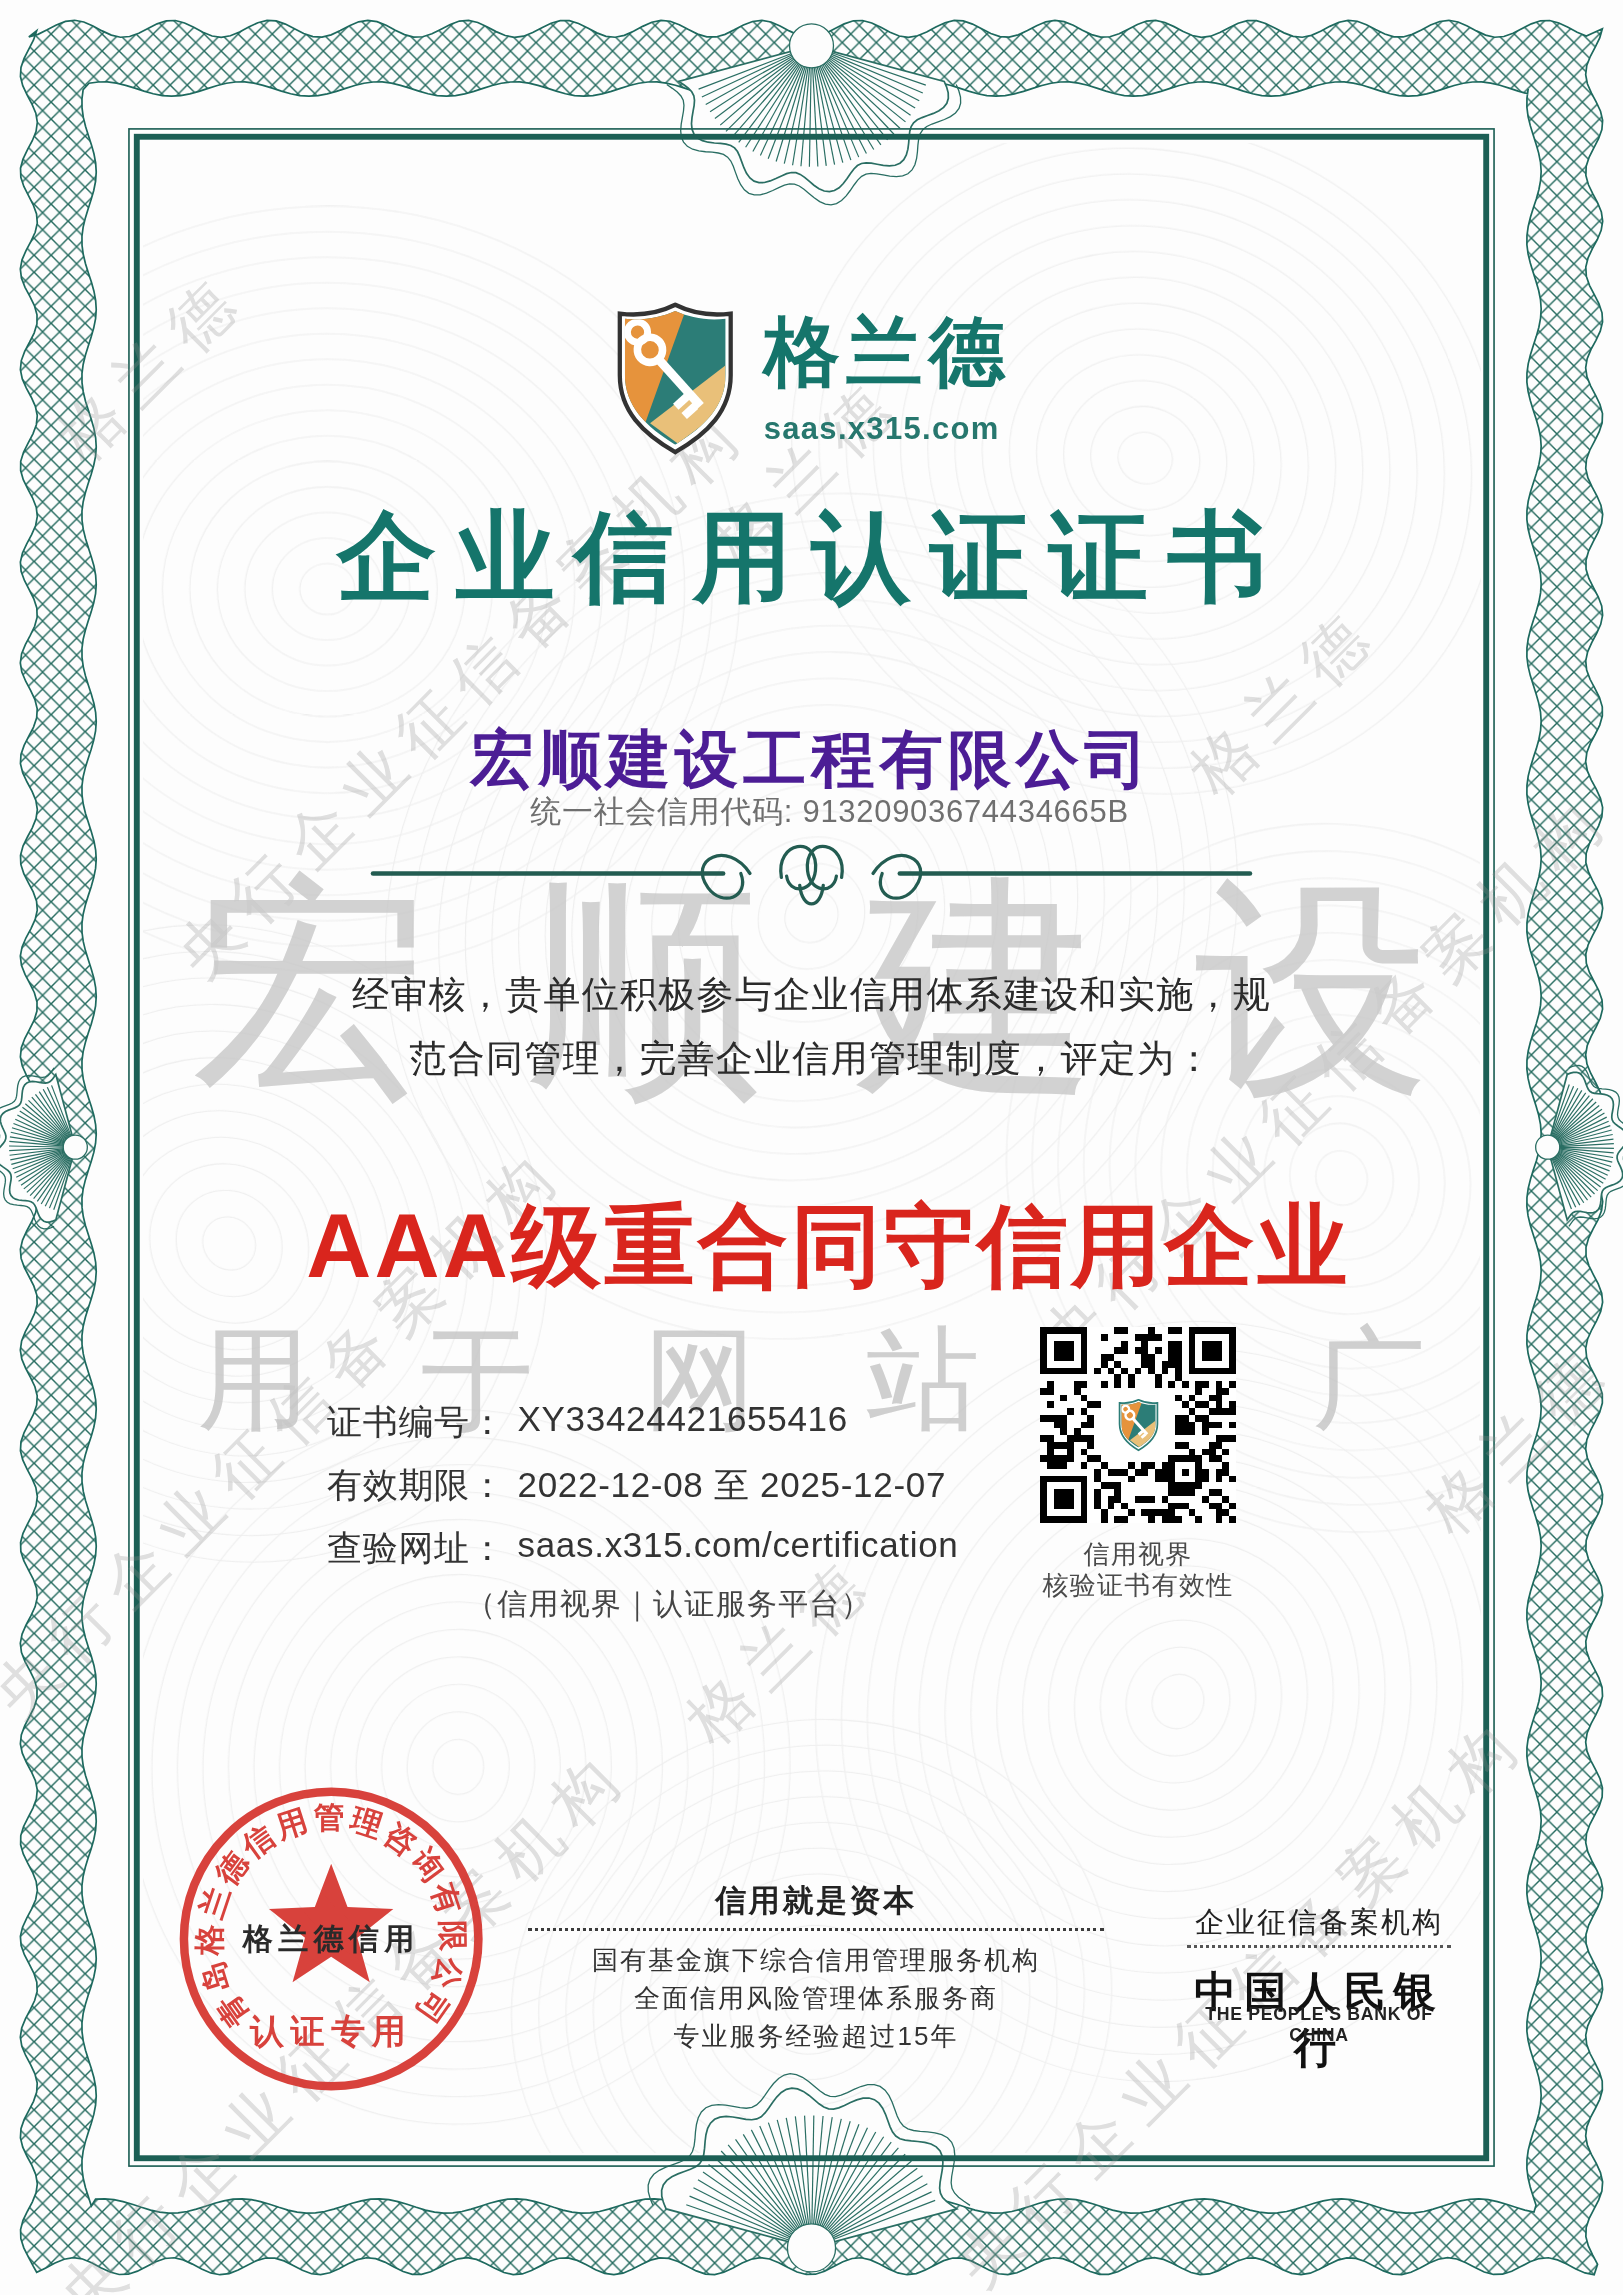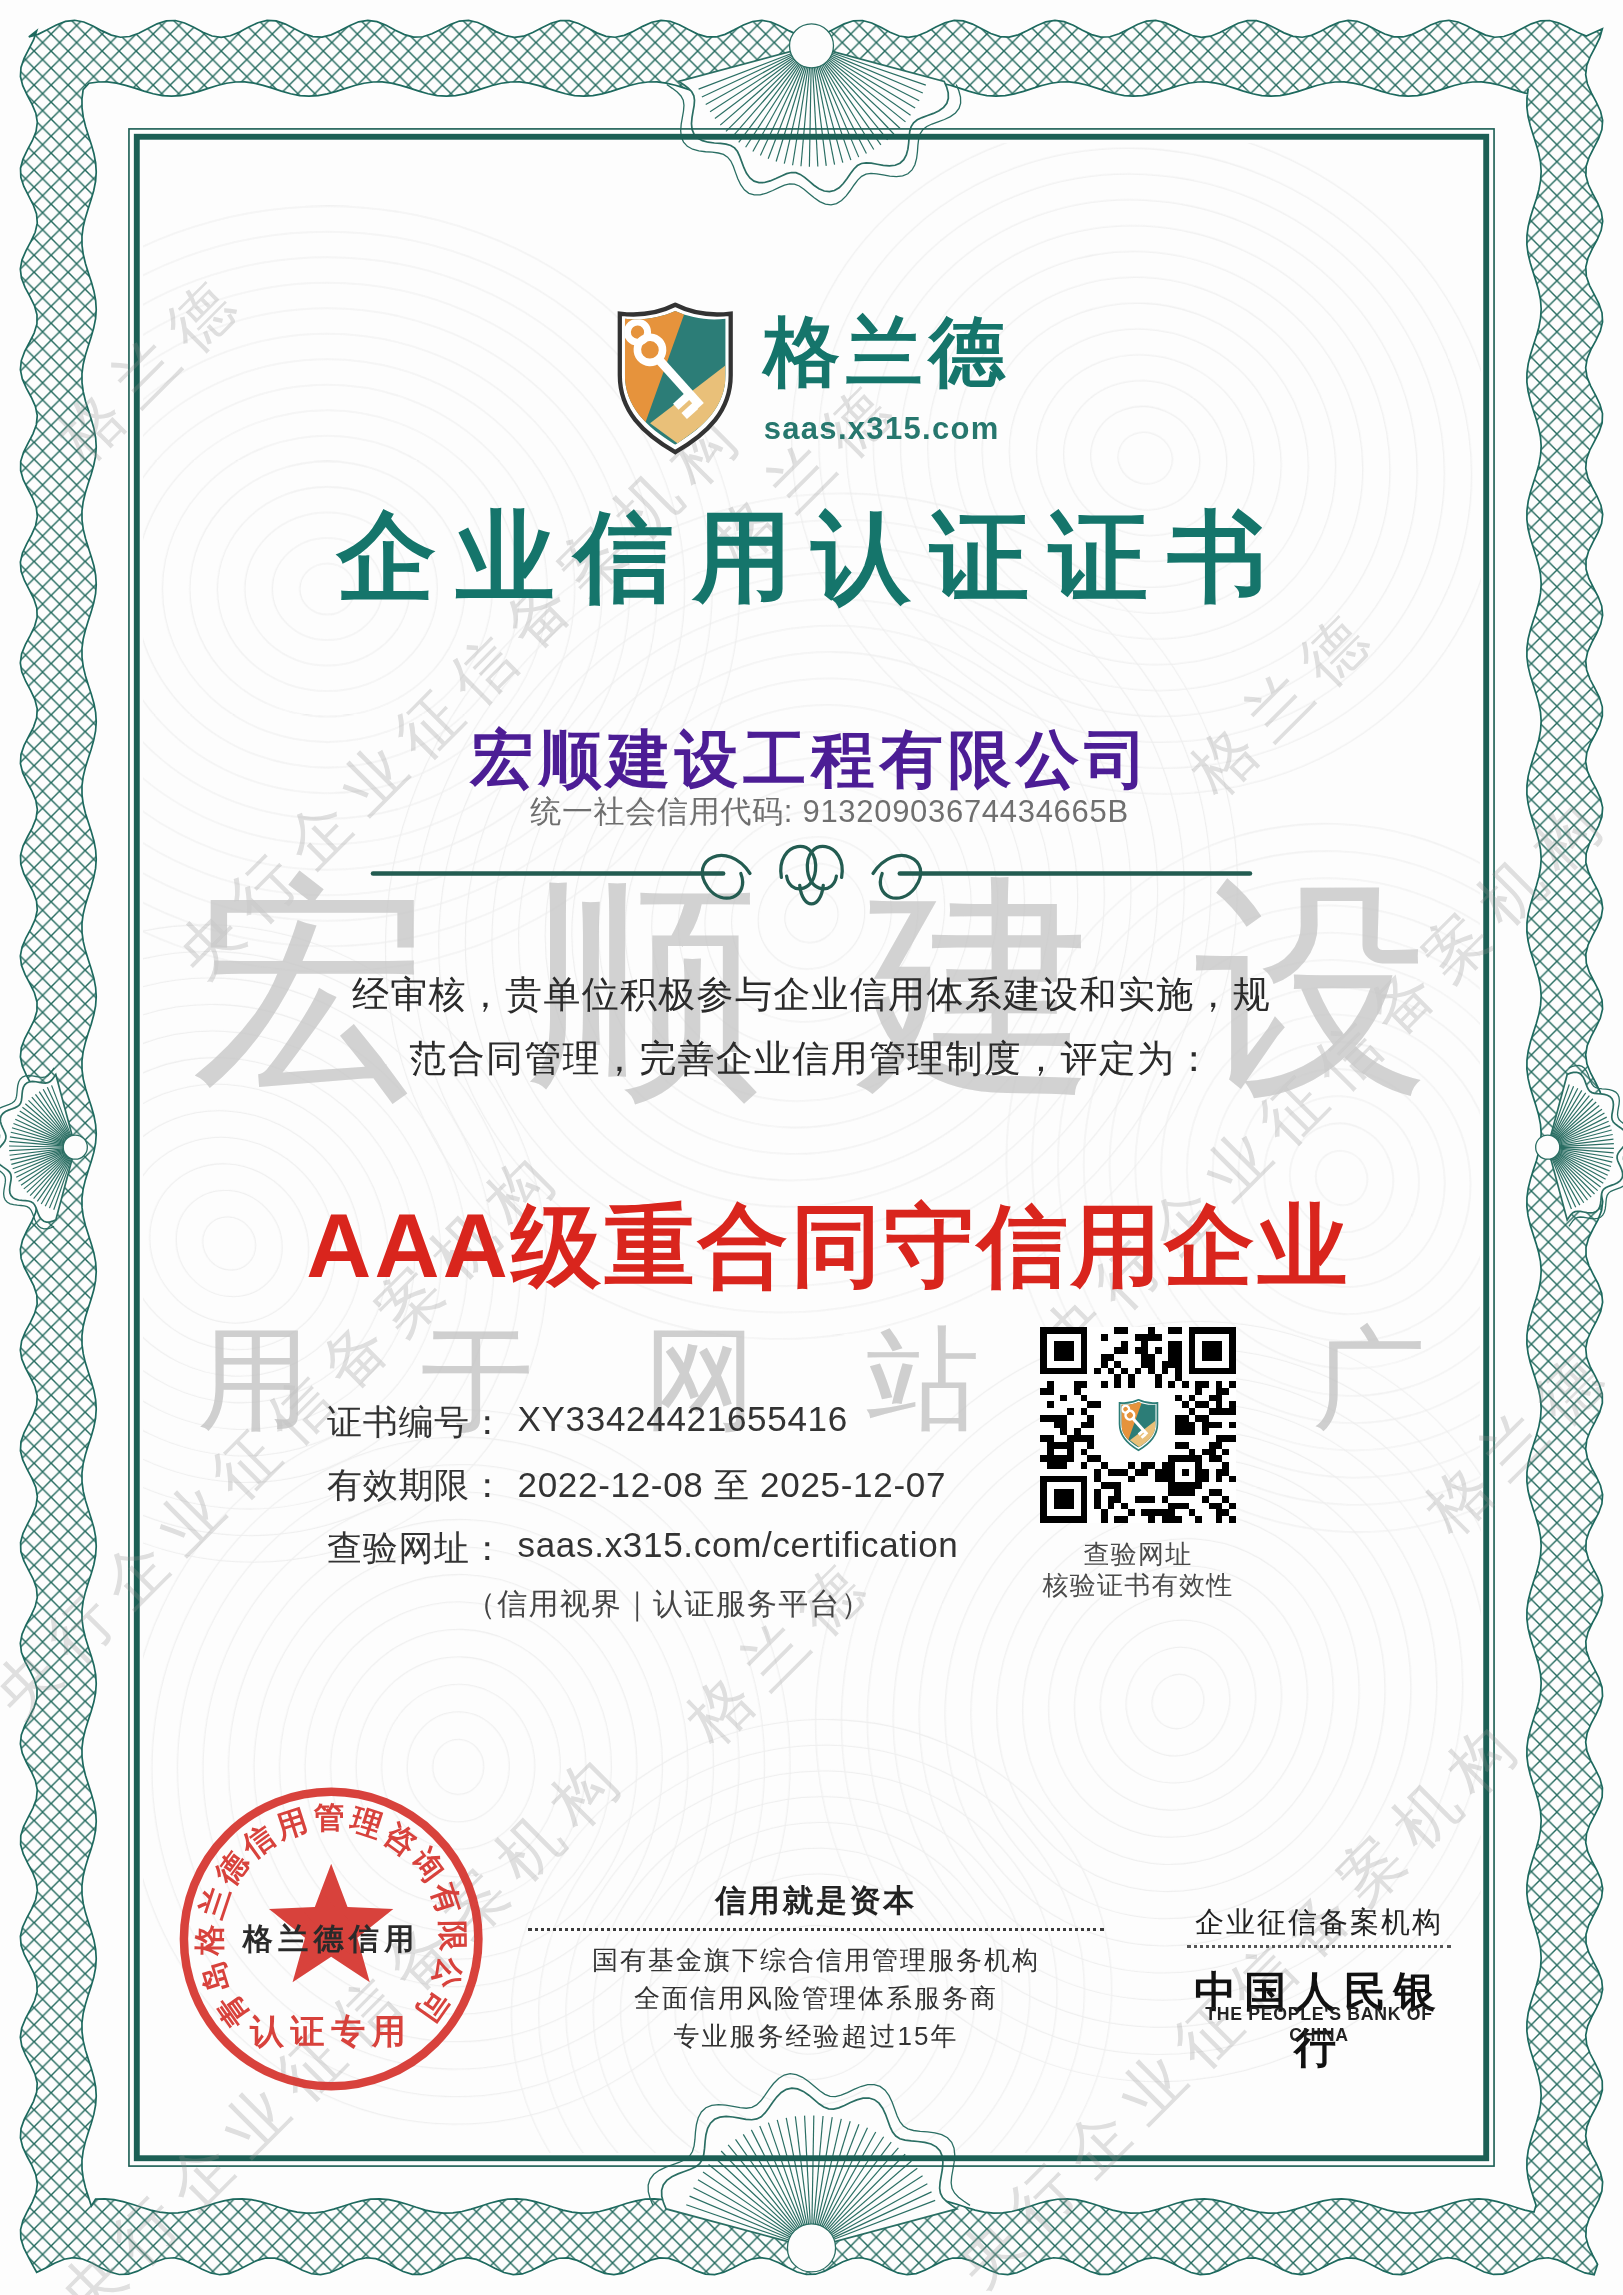--- a/index.html
+++ b/index.html
@@ -683,21 +683,21 @@
               <circle cx="0" cy="-30" r="10" fill="none" stroke="#fff" stroke-width="6"></circle>
               <circle cx="2" cy="-47" r="8" fill="none" stroke="#fff" stroke-width="5.5"></circle>
               <rect x="-3.5" y="-22" width="7" height="52" fill="#fff"></rect>
               <rect x="-15" y="14" width="12" height="6.5" fill="#fff"></rect>
               <rect x="-15" y="24" width="12" height="6.5" fill="#fff"></rect>
             </g>
           </g>
         </svg>
       </div>
     </div>
-    <div class="qr-caption" style="top:1537px">查验网址</div>
+    <div class="qr-caption" style="top:1537px">信用视界</div>
     <div class="qr-caption" style="top:1568px">核验证书有效性</div>
 
     <div class="center-col slogan">信用就是资本</div>
     <div class="dotted-center"></div>
     <div class="center-col org-line" style="top:1943px">国有基金旗下综合信用管理服务机构</div>
     <div class="center-col org-line" style="top:1981px">全面信用风险管理体系服务商</div>
     <div class="center-col org-line" style="top:2019px">专业服务经验超过15年</div>
 
     <div class="right-col filing-title">企业征信备案机构</div>
     <div class="dotted-right"></div>

